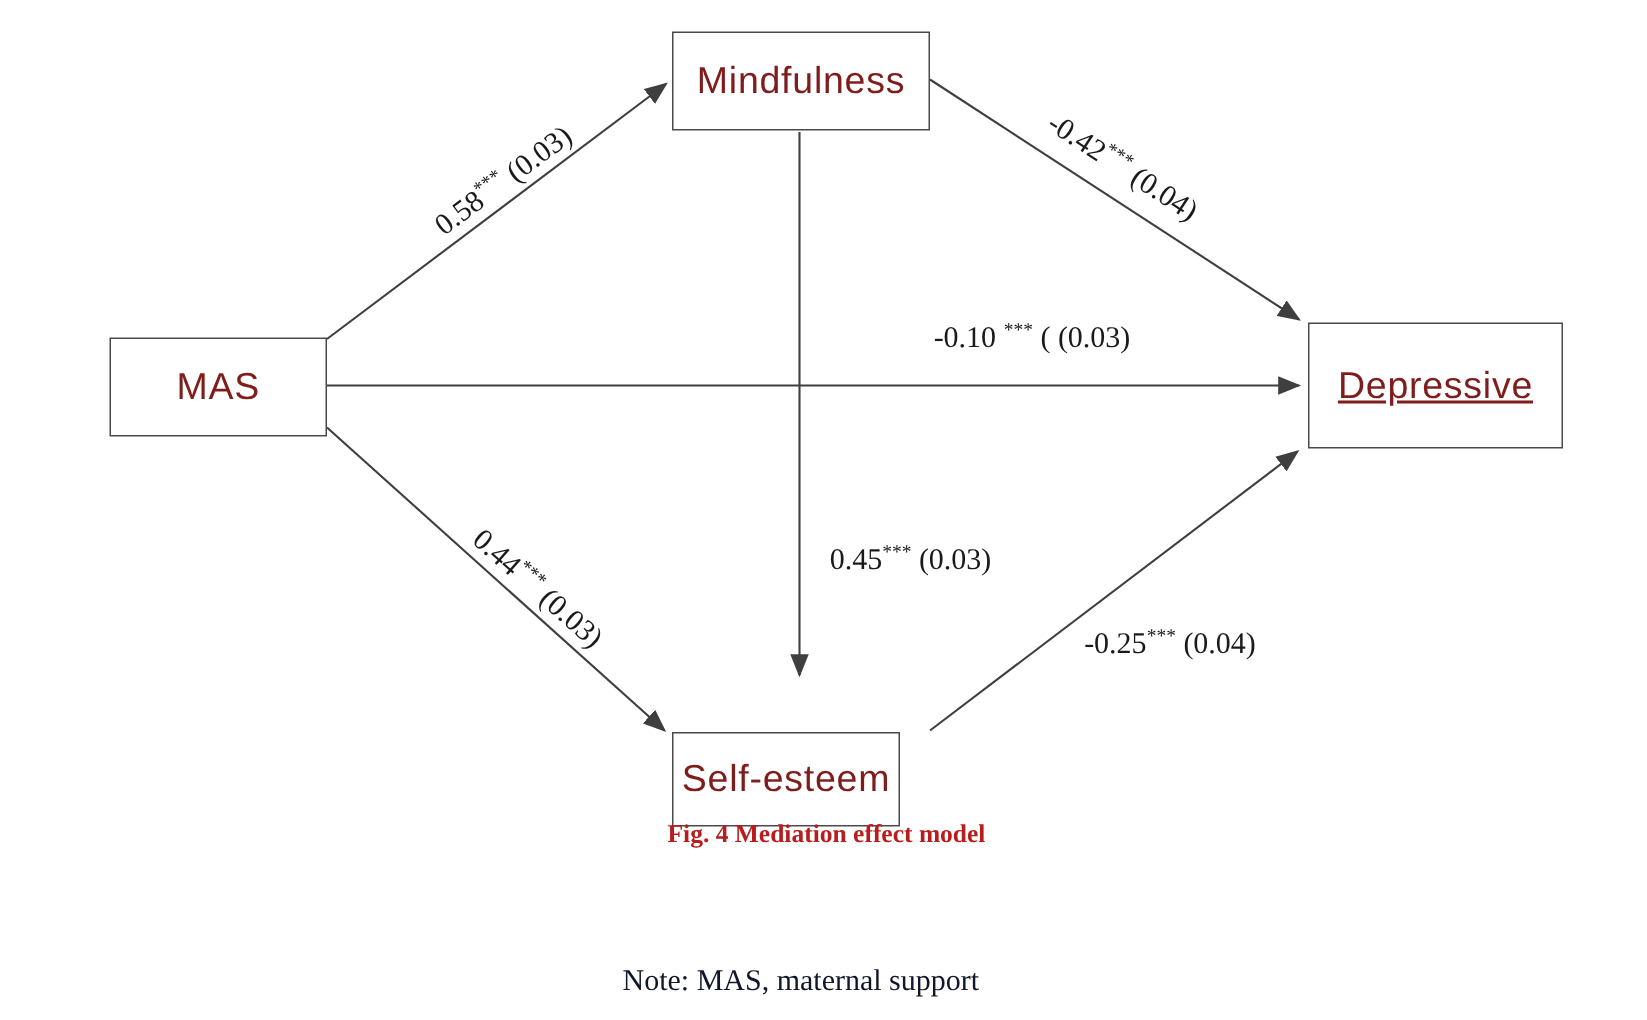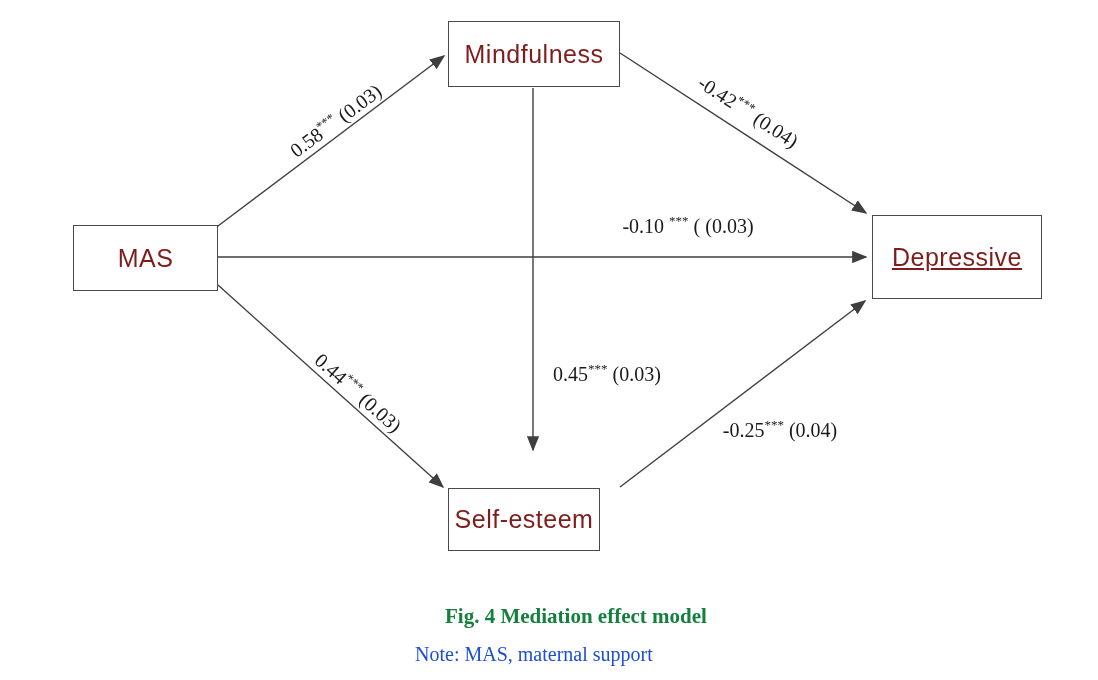--- a/index.html
+++ b/index.html
@@ -46,34 +46,34 @@
     color: #1a1a1a;
     white-space: nowrap;
   }
   .edge-label sup {
     font-size: 13px;
     line-height: 0;
   }
   .caption {
     position: absolute;
     left: 445px;
-    top: 604px;
+    top: 546px;
     font-family: "Liberation Serif", serif;
     font-weight: bold;
-    font-size: 21px;
-    color: #15803d;
+    font-size: 17px;
+    color: #b91c1c;
     white-space: nowrap;
   }
   .note {
     position: absolute;
     left: 415px;
     top: 643px;
     font-family: "Liberation Serif", serif;
     font-size: 20px;
-    color: #1d4ed8;
+    color: #0f172a;
     white-space: nowrap;
   }
 </style>
 </head>
 <body>
 
 <div class="stage">
 
   <svg class="arrows" viewBox="0 0 1098 680" xmlns="http://www.w3.org/2000/svg">
     <defs>

